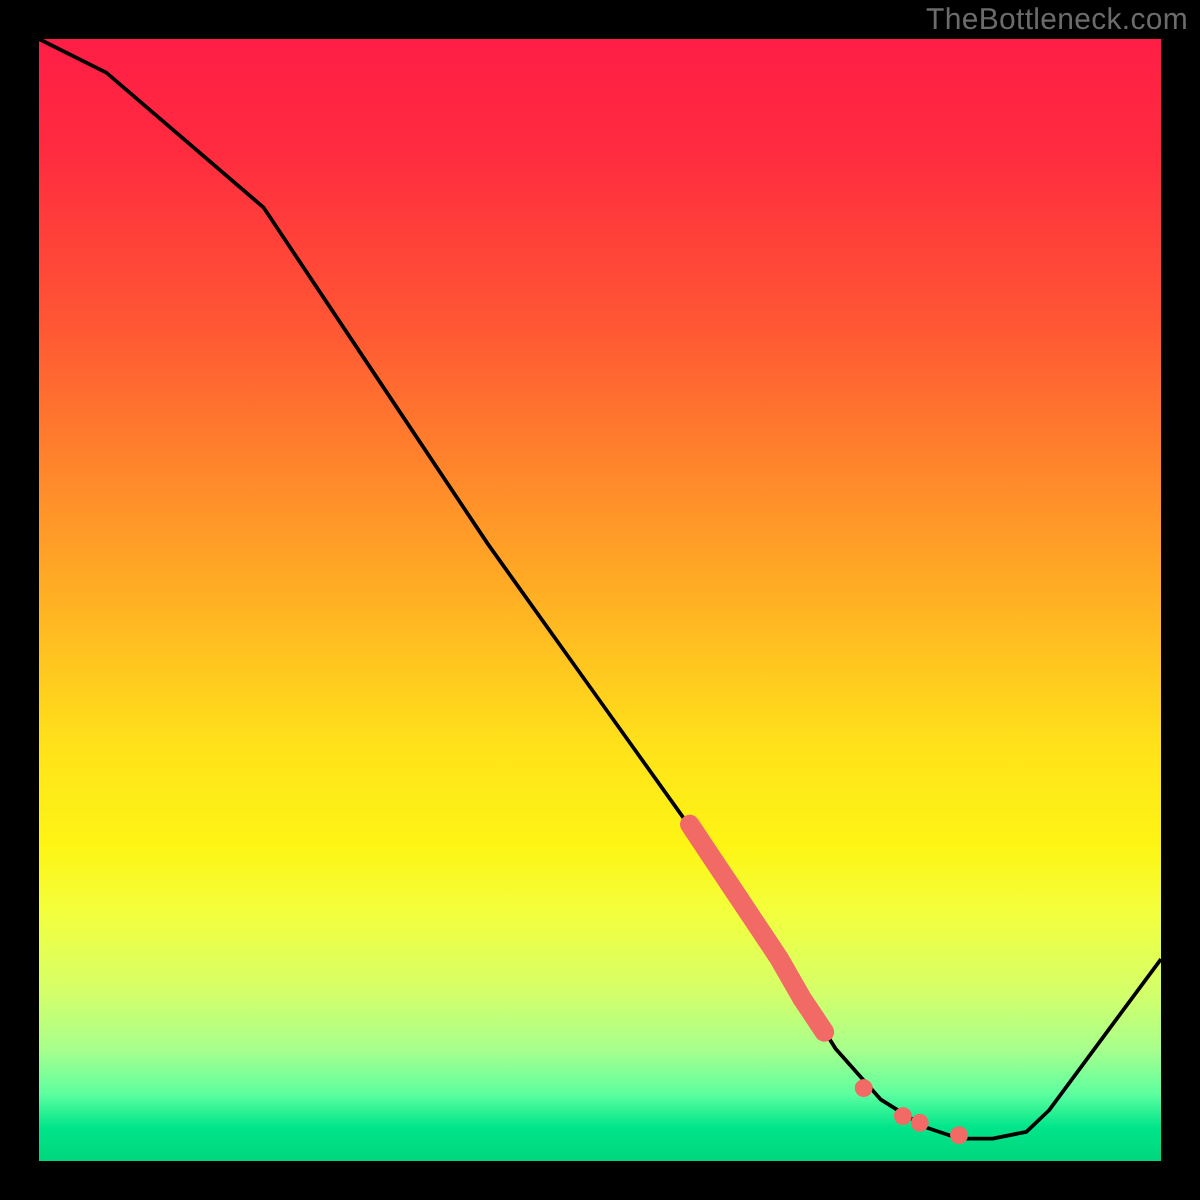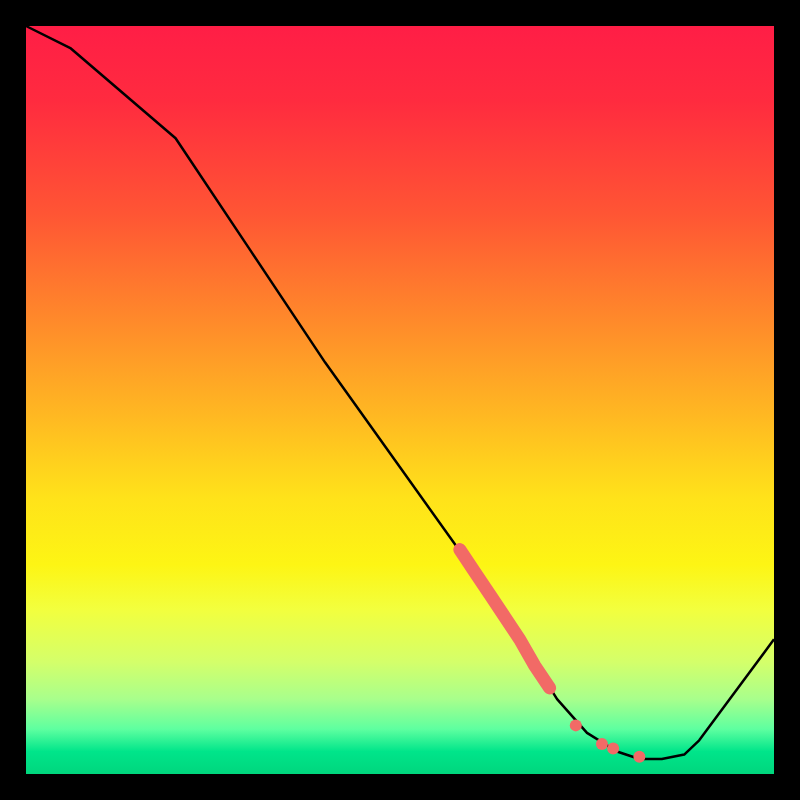--- a/index.html
+++ b/index.html
@@ -75,13 +75,14 @@
         </g>
       <g id="dots-layer">
           <circle cx="549.78" cy="699.38" r="6" fill="#f26a66"></circle>
           <circle cx="575.96" cy="718.08" r="6" fill="#f26a66"></circle>
           <circle cx="587.18" cy="722.57" r="6" fill="#f26a66"></circle>
           <circle cx="613.36" cy="730.80" r="6" fill="#f26a66"></circle>
         </g>
     </svg>
   </div>
 
+  <div class="watermark">TheBottleneck.com</div>
 </div>
 
 </body></html>

